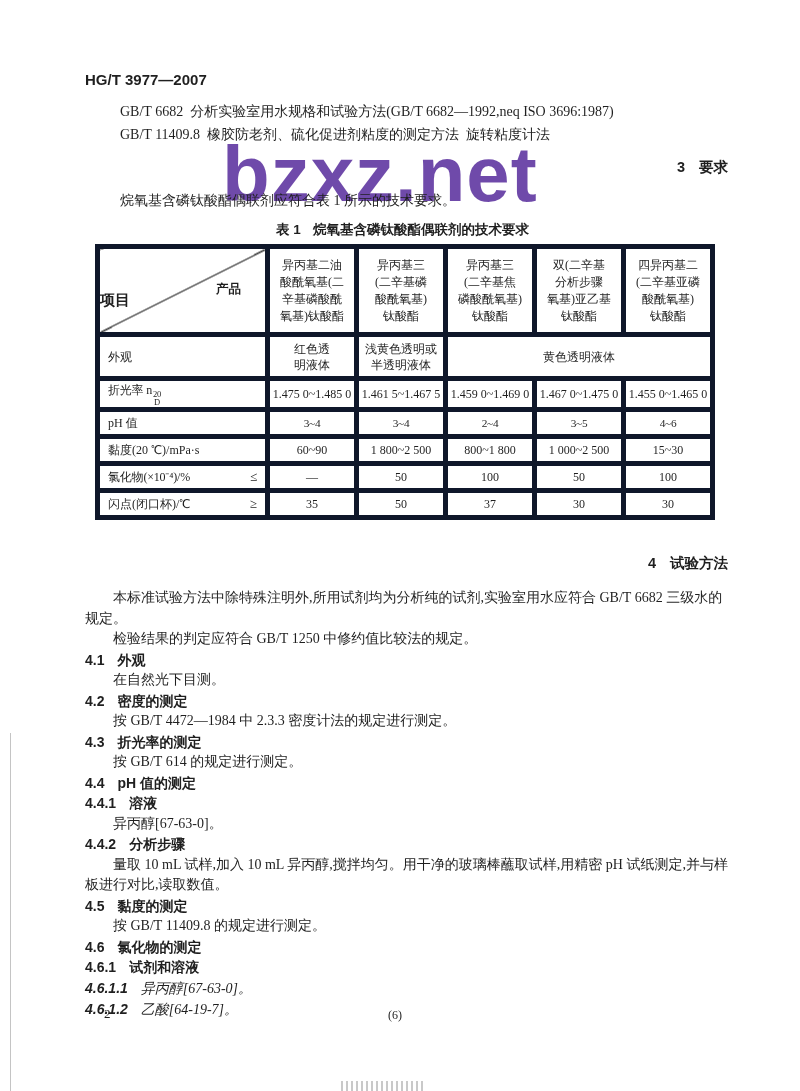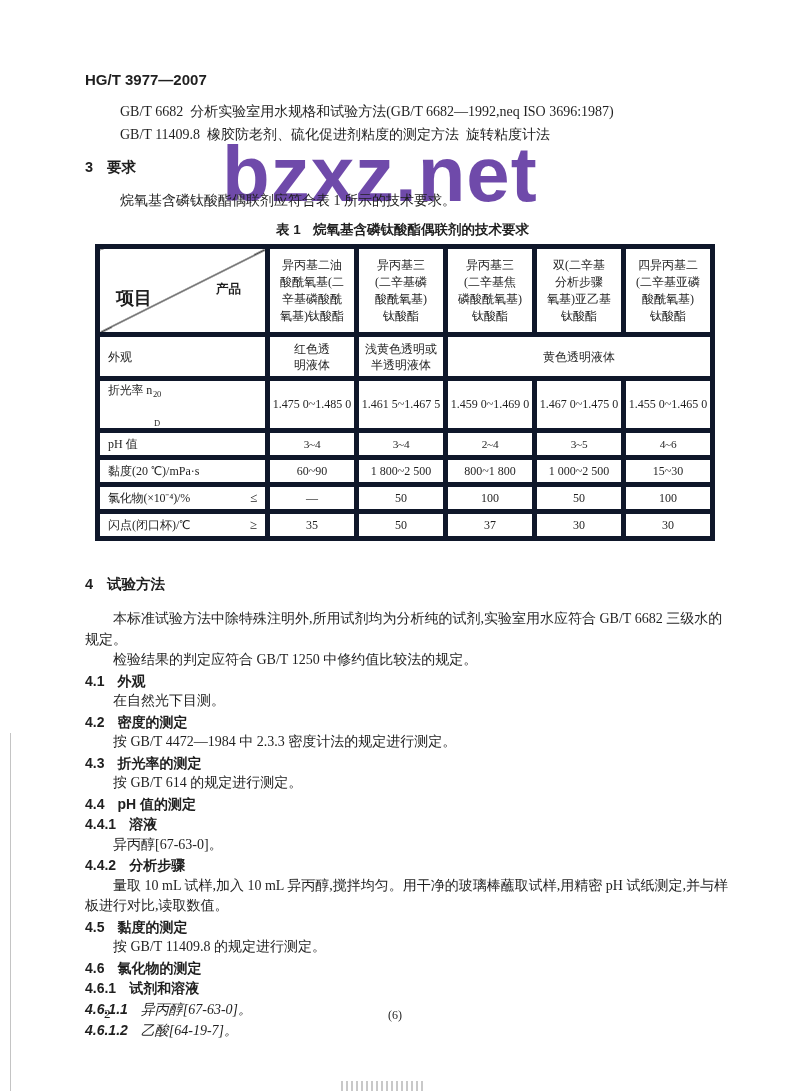--- a/index.html
+++ b/index.html
@@ -8,49 +8,49 @@
     background:#ffffff;color:#1f1f1f;
     font-family:"Liberation Serif", serif;
   }
   .page{position:relative;z-index:2;padding:70px 72px 0 85px;}
 
   
   .doc-number{font-family:"Liberation Sans", sans-serif;font-weight:bold;font-size:15px;line-height:19px;}
   .refs{margin-top:11px;margin-left:35px;}
   .ref-line{font-size:14px;line-height:23px;white-space:pre-wrap;}
 
-  .sec-heading{font-family:"Liberation Sans", sans-serif;font-weight:bold;font-size:14.5px;line-height:20px;}
+  .sec-heading{font-family:"Liberation Sans", sans-serif;font-weight:bold;font-size:14.5px;line-height:20px;text-align:right;}
   #sec3-heading{margin-top:11px;}
   .sec-heading .num{margin-right:14px;}
   .sec3-body{margin-top:14px;margin-left:35px;font-size:14px;line-height:20px;}
 
   
   .table-title{margin-top:10px;width:615px;margin-left:10px;text-align:center;
     font-family:"Liberation Sans", sans-serif;font-weight:bold;font-size:13.5px;line-height:18px;}
   .table-title .prefix{margin-right:12px;}
   table{border-collapse:collapse;table-layout:fixed;width:615px;margin:5px 0 0 10px;
     font-size:12px;border:2px solid #1c1c1c;}
   td,th{border:5px solid #0f172a;text-align:center;vertical-align:middle;padding:1px 2px;}
   tr.header-row{height:88px;}
   th.prod-col{white-space:pre-line;font-weight:normal;line-height:17px;font-size:12px;}
   .corner{position:relative;padding:0;
     background-image:linear-gradient(to bottom right,
       transparent calc(50% - 0.7px), #4a4a4a calc(50% - 0.7px),
       #4a4a4a calc(50% + 0.7px), transparent calc(50% + 0.7px));}
   .corner .tr-label{position:absolute;top:32px;right:24px;font-size:12.5px;}
-  .corner .bl-label{position:absolute;bottom:22px;left:16px;font-size:18px;}
+  .corner .bl-label{position:absolute;bottom:22px;left:0;font-size:15px;}
   tbody tr{height:27px;}
   tbody tr:nth-child(1){height:44px;}
   tbody tr:nth-child(1) td{white-space:pre-line;line-height:16px;}
   tbody tr:nth-child(3) td.val{font-size:11.3px;letter-spacing:-0.3px;padding:1px 0;}
   tbody tr:nth-child(5) td.label-cell, tbody tr:nth-child(2) td.label-cell{letter-spacing:-0.2px;}
   td.label-cell{text-align:left;padding-left:8px;padding-right:8px;}
   td.label-cell .inner{display:flex;justify-content:space-between;align-items:center;}
   .supsub{display:inline-flex;flex-direction:column;align-items:center;
-    font-size:8.5px;line-height:8px;margin-left:1px;vertical-align:-3px;gap:21px;}
+    font-size:8.5px;line-height:8px;margin-left:1px;vertical-align:-3px;}
   .cmp{font-size:13px;}
 
   
   #sec4-heading{margin-top:33px;}
   #section4-items{margin-top:15px;width:643px;}
   .s4-p{font-size:14px;line-height:20.5px;text-indent:2em;}
   .s4-h{font-family:"Liberation Sans", sans-serif;font-weight:bold;font-size:14px;line-height:20.5px;}
   .s4-h .num{margin-right:13px;}
   .s4-n{font-size:14px;line-height:20.5px;font-style:italic;}
   .s4-n .num{font-family:"Liberation Sans", sans-serif;font-weight:bold;margin-right:13px;}

